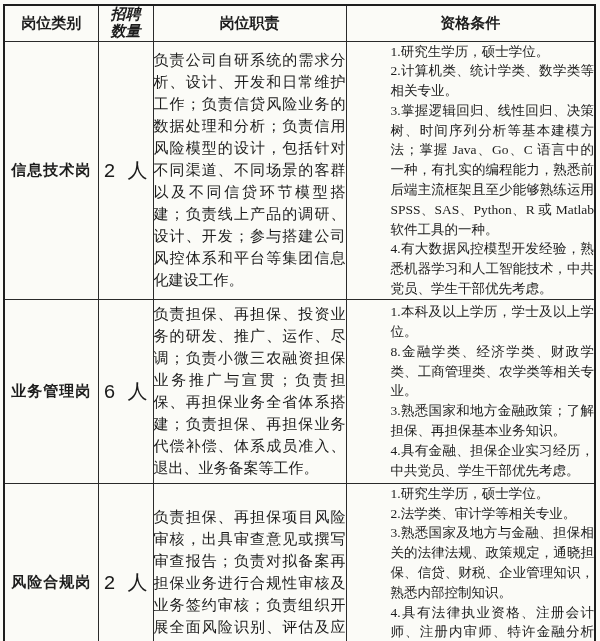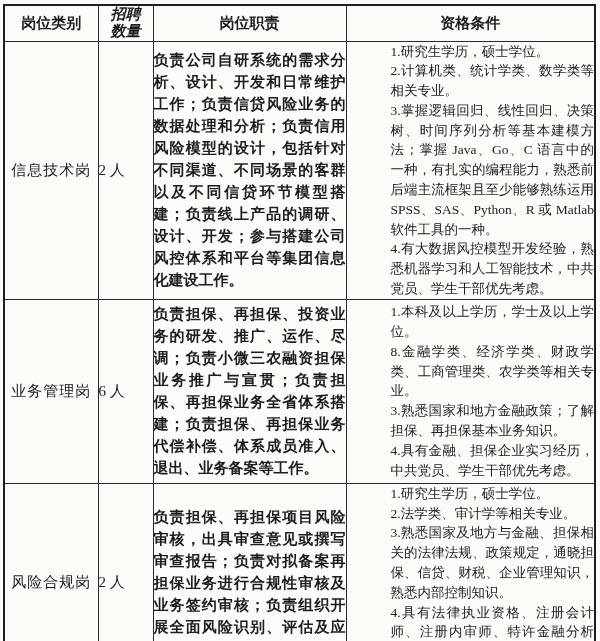--- a/index.html
+++ b/index.html
@@ -49,27 +49,29 @@
   th .narrow {
     display: inline-block;
     width: 2.1em;
     line-height: 17px;
     font-style: italic;
   }
   td.cat {
     font-size: 15px;
     text-align: center;
     letter-spacing: 1px;
+    font-weight: bold;
   }
   td.cnt {
-    font-size: 15px;
+    font-size: 20px;
+    text-align: center;
+    font-family: Liberation Mono, monospace;
   }
   td.duty {
     padding: 3px 8px;
-    font-weight: bold;
   }
   td.duty p {
     margin: 0;
     font-size: 15px;
     line-height: 22px;
     text-align: justify;
     text-justify: inter-character;
   }
   td.qual {
     padding: 3px 5px 3px 6px;

